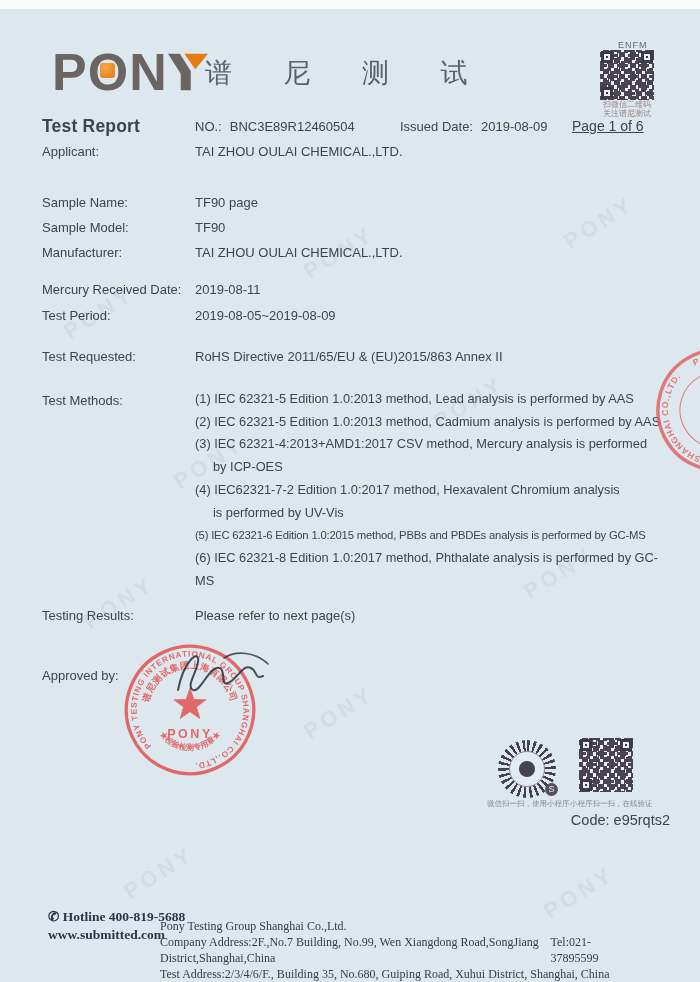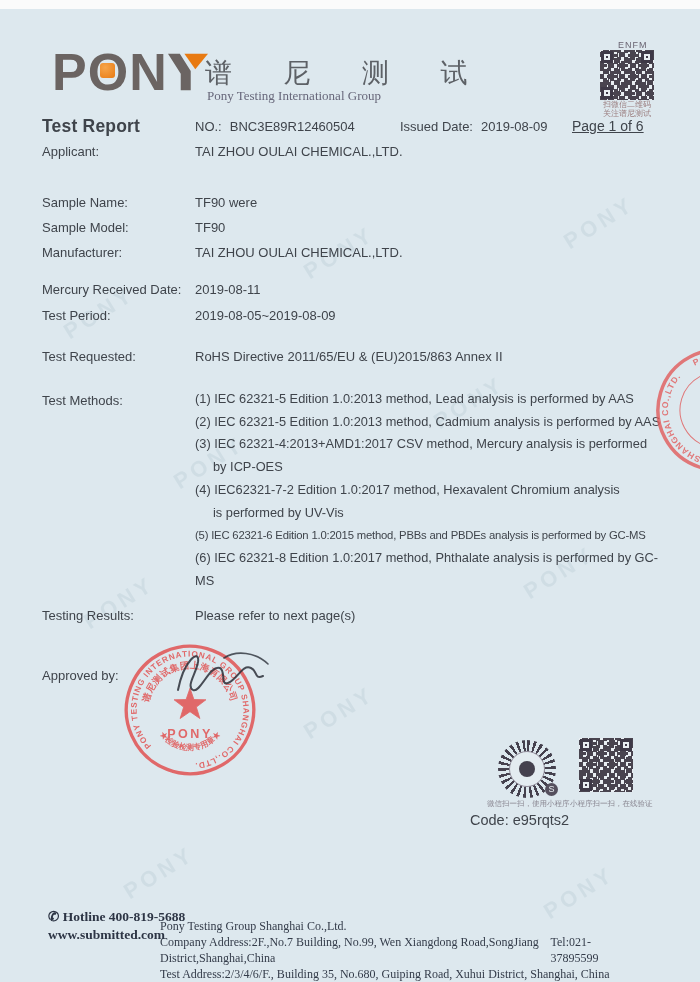--- a/index.html
+++ b/index.html
@@ -58,21 +58,21 @@
   .mini-code{position:absolute;left:498px;top:740px;width:58px;height:58px;border-radius:50%;
       background:repeating-conic-gradient(#45414e 0deg 6deg, rgba(233,238,242,0) 6deg 14deg);}
   .mini-code::after{content:"";position:absolute;left:11px;top:11px;width:36px;height:36px;
       border-radius:50%;background:#e3ebf0;border:1px solid #8f8a98;box-sizing:border-box;}
   .mini-center{position:absolute;left:21px;top:21px;width:16px;height:16px;border-radius:50%;
       background:#45414e;z-index:2;}
   .mini-s{position:absolute;right:-2px;bottom:2px;width:13px;height:13px;border-radius:50%;
       background:#55505e;color:#e9eef2;font-size:9px;line-height:13px;text-align:center;z-index:2;}
   .qr-bottom{left:579px;top:738px;width:54px;height:54px;}
   .code-caption{position:absolute;top:799px;font-size:7.5px;color:#8a8792;white-space:nowrap;}
-  .code-line{position:absolute;left:470px;top:812px;width:200px;text-align:left;
+  .code-line{position:absolute;left:470px;top:812px;width:200px;text-align:right;
       font-size:14.5px;color:#3f444b;}
   .blank-note{position:absolute;left:160px;top:836px;width:330px;text-align:center;font-size:13px;}
   
   .footer-left{position:absolute;left:48px;top:908px;font-family:"Liberation Serif",serif;
       font-weight:bold;color:#2d3545;font-size:13.5px;line-height:18px;}
   .footer-right{position:absolute;left:160px;top:918px;width:460px;
       font-family:"Liberation Serif",serif;font-size:12px;color:#333b49;line-height:16px;}
   .addr-row{display:flex;justify-content:space-between;}
   .red{fill:#e15b5b;stroke:#e15b5b;}
 </style>
@@ -96,21 +96,20 @@
   <div class="logo-word">
     <span>P</span>
       <span class="logo-o"><span>O</span><span class="o-square"></span></span>
       <span>N</span>
       <svg class="logo-y" viewBox="0 0 44 40">
       <polygon points="0,0 13,0 25,19 25,40 14,40 14,22" fill="#6b6462"></polygon>
       <polygon points="18,0 44,0 30,17" fill="#e87a12"></polygon>
     </svg>
   </div>
   <div class="logo-cn">谱 尼 测 试</div>
-  <div class="logo-sub">Pony Testing International Group</div>
 
   <div class="enfm">ENFM</div>
   <div class="qr qr-top">
     <span class="finder" style="left:1px;top:1px"></span>
     <span class="finder" style="right:1px;top:1px"></span>
     <span class="finder" style="left:1px;bottom:1px"></span>
   </div>
   <div class="qr-caption">
     <div>扫微信二维码</div>
     <div>关注谱尼测试</div>
@@ -122,21 +121,21 @@
     <span class="small-gap">NO.:</span><span>BNC3E89R12460504</span>
   </div>
   <div class="t-row" style="top:119px;left:400px">
     <span class="small-gap">Issued Date:</span><span>2019-08-09</span>
   </div>
   <div class="t-row" style="top:144px">
     <span class="lbl">Applicant:</span><span>TAI ZHOU OULAI CHEMICAL.,LTD.</span>
   </div>
 
   <div class="t-row" style="top:195px">
-    <span class="lbl">Sample Name:</span><span>TF90 were</span>
+    <span class="lbl">Sample Name:</span><span>TF90 page</span>
   </div>
   <div class="t-row" style="top:220px">
     <span class="lbl">Sample Model:</span><span>TF90</span>
   </div>
   <div class="t-row" style="top:245px">
     <span class="lbl">Manufacturer:</span><span>TAI ZHOU OULAI CHEMICAL.,LTD.</span>
   </div>
   <div class="t-row" style="top:282px">
     <span class="lbl">Mercury Received Date:</span><span>2019-08-11</span>
   </div>

